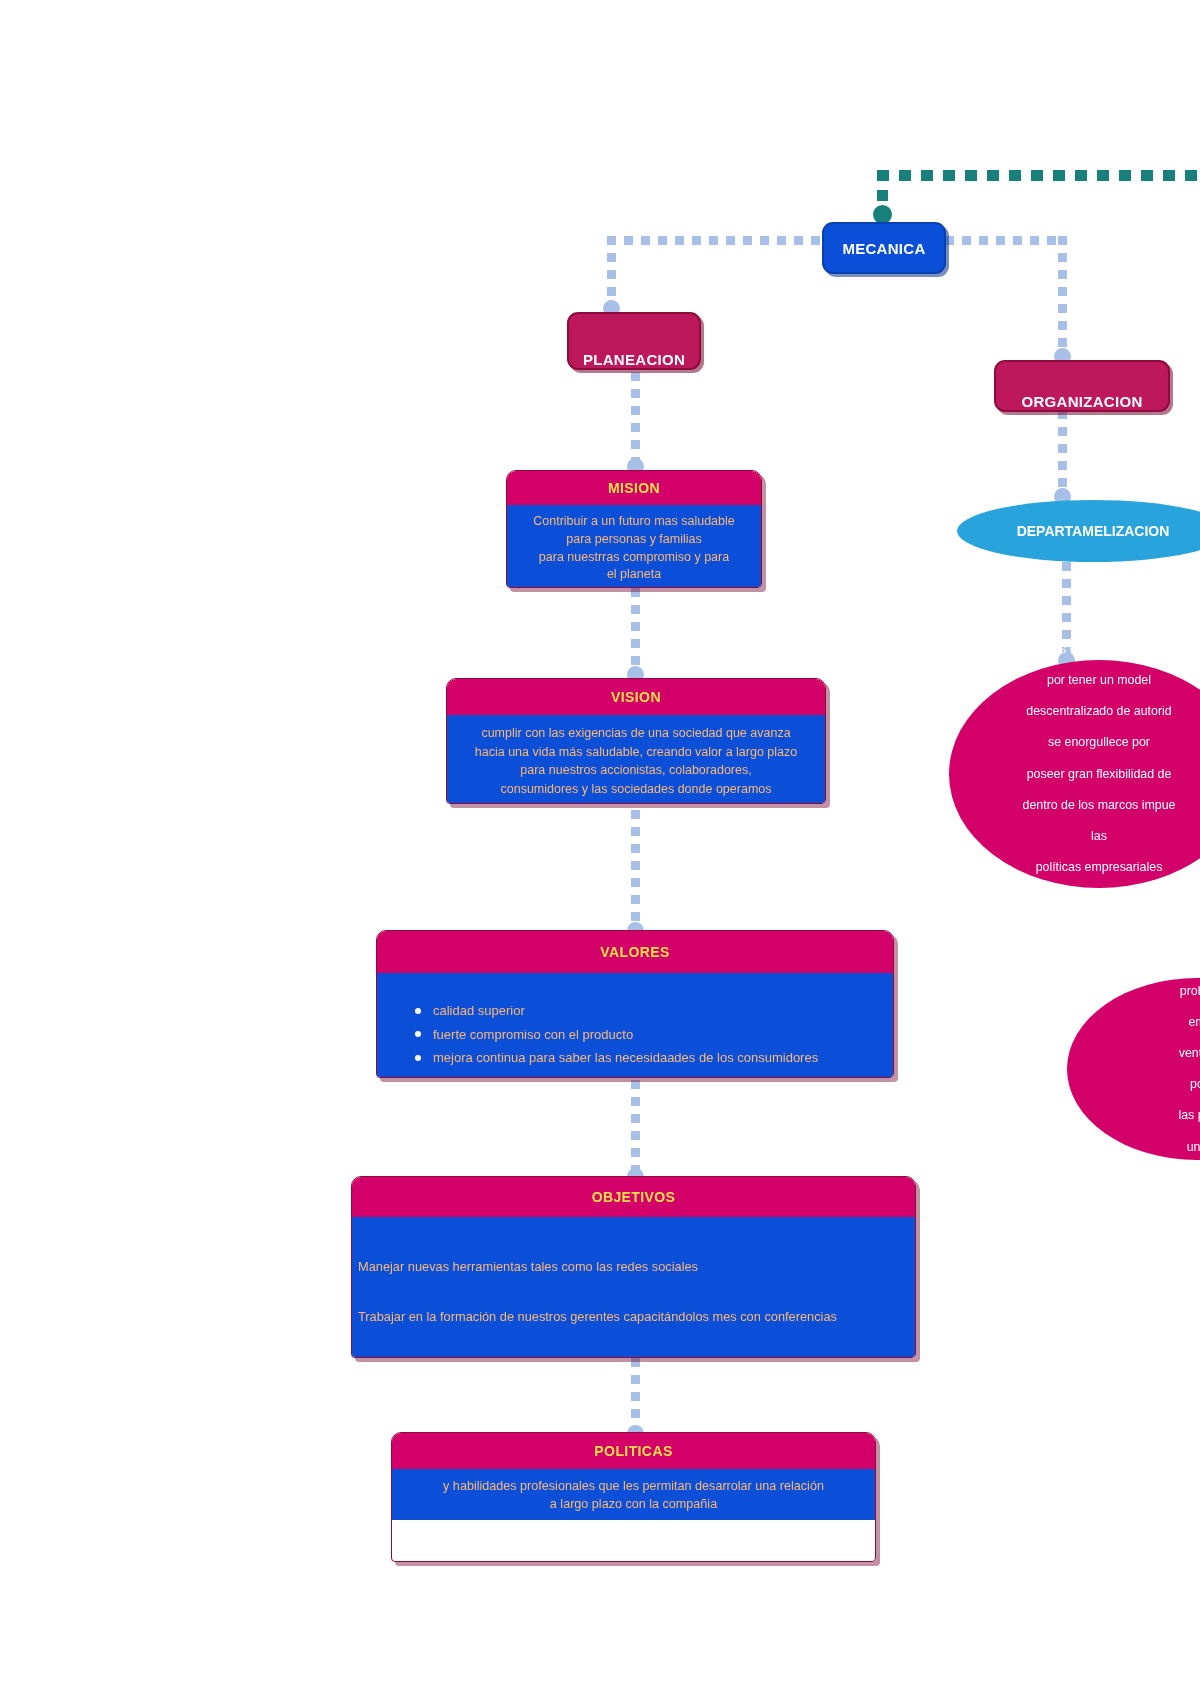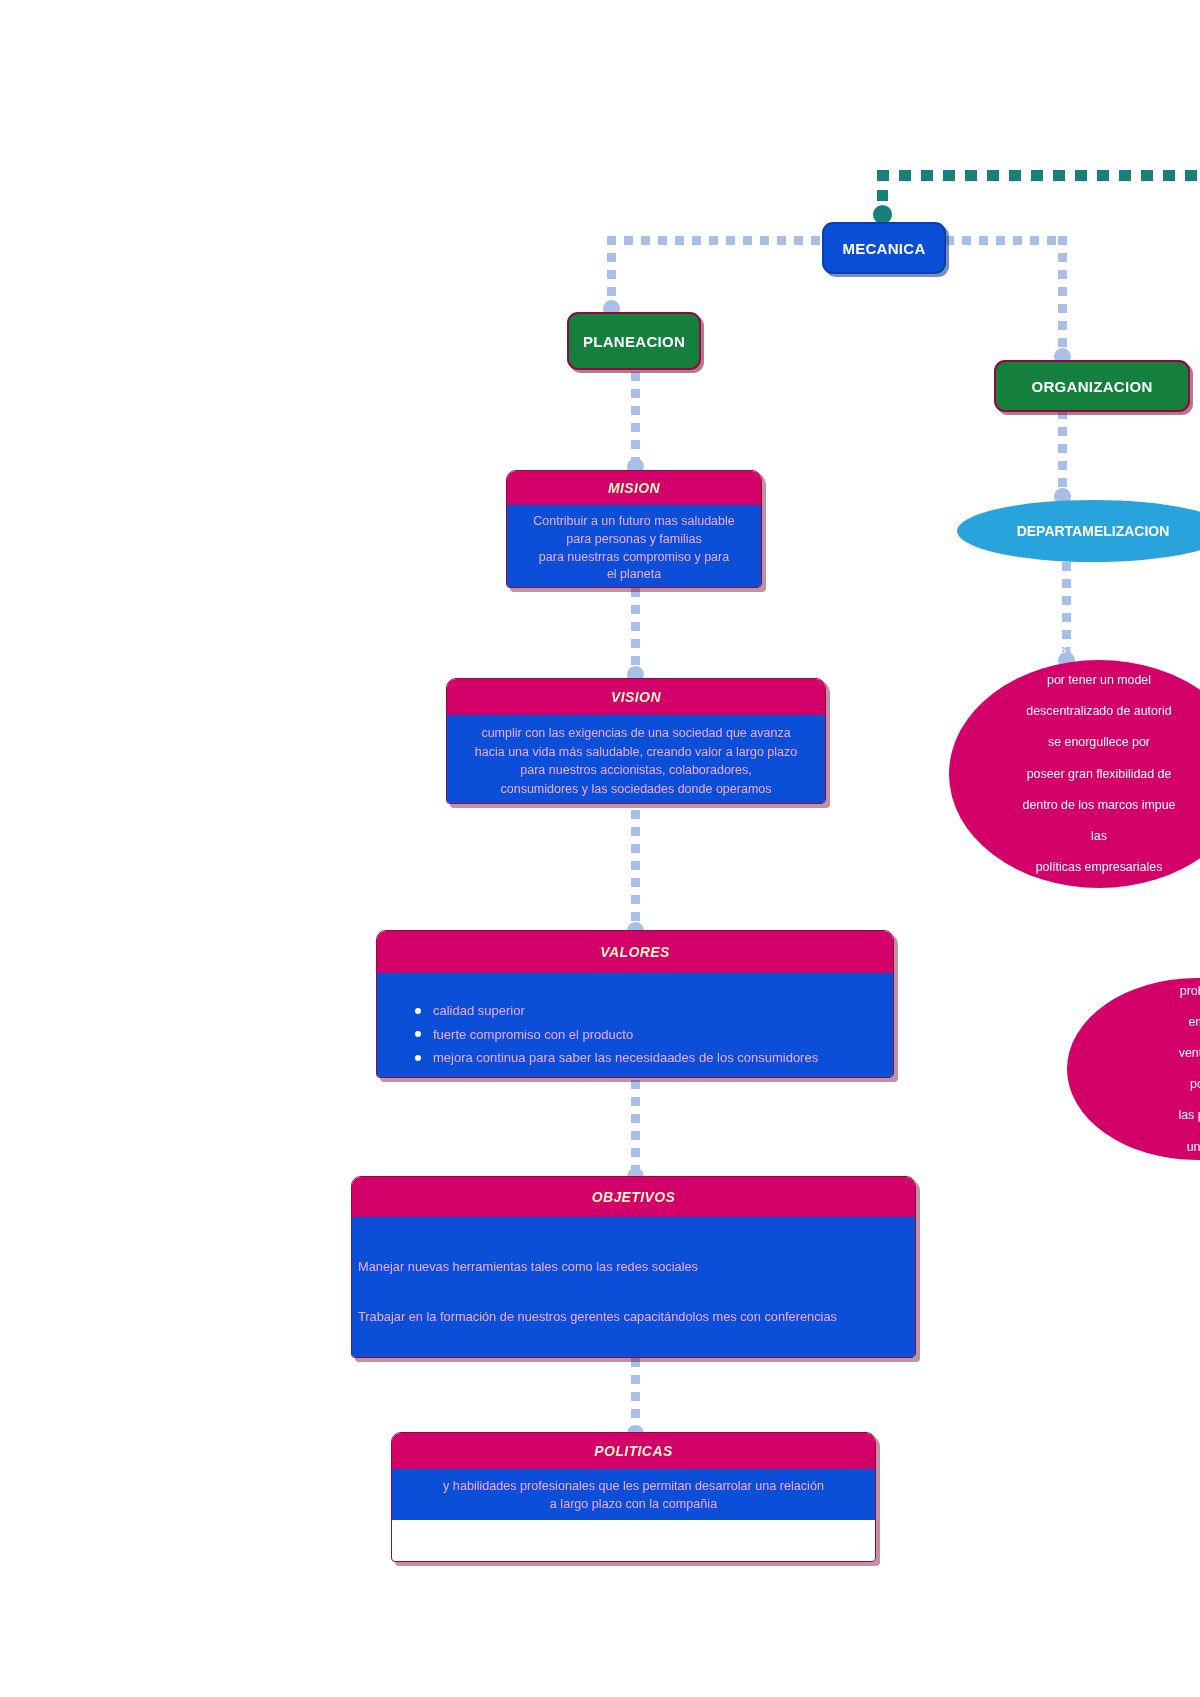--- a/index.html
+++ b/index.html
@@ -58,41 +58,41 @@
   .node{position:absolute;box-sizing:border-box;}
 
   .node-pill{
     border-radius:11px;
     border:2px solid #8e0b3e;
     box-shadow:3px 3px 0 rgba(120,10,50,.55);
     display:flex;align-items:center;justify-content:center;
     color:#ffffff;font-weight:bold;letter-spacing:.3px;
     text-align:center;
   }
-  .pill-pink{background:#15803d;}
+  .pill-pink{background:#be185d;align-items:flex-end;}
   .pill-blue{background:#0b4ed8;border:2px solid #0a3fae;box-shadow:3px 3px 0 rgba(10,50,140,.55);}
 
   
   .card{
     border-radius:10px 10px 4px 4px;
     box-shadow:4px 4px 0 rgba(120,10,50,.45);
     overflow:hidden;
     border:1px solid #8e0b3e;
   }
   .card-head{
     background:#d4006a;
-    color:#fef9c3;
+    color:#fde047;
     font-weight:bold;
     text-align:center;
     letter-spacing:.4px;
-    display:flex;align-items:center;justify-content:center;font-style:italic;
+    display:flex;align-items:center;justify-content:center;
   }
   .card-body{
     background:#0b4ed8;
-    color:#f0abfc;
+    color:#fdba74;
     box-sizing:border-box;
   }
   .body-center{text-align:center;}
   .body-left{text-align:left;}
 
   .card-body p{margin:0;}
   .card-body .gap{margin-top:1.05em;}
 
   ul.vlist{
     margin:0;padding:0;list-style:none;
@@ -159,21 +159,21 @@
   <div class="dot" style="left:1039px;top:652px;"></div>
 
   <div class="node node-pill pill-blue" style="left:803px;top:222px;width:124px;height:52px;font-size:15px;">
     <span>MECANICA</span>
   </div>
 
   <div class="node node-pill pill-pink" style="left:548px;top:312px;width:134px;height:58px;font-size:15px;">
     <span>PLANEACION</span>
   </div>
 
-  <div class="node node-pill pill-pink" style="left:975px;top:360px;width:196px;height:52px;font-size:15px;">
+  <div class="node node-pill pill-pink" style="left:975px;top:360px;width:176px;height:52px;font-size:15px;">
     <span>ORGANIZACION</span>
   </div>
 
   <div class="node card" style="left:487px;top:470px;width:256px;height:118px;">
     <div class="card-head" style="height:34px;font-size:14px;">MISION</div>
     <div class="card-body body-center" style="padding:8px 6px 6px;font-size:12.5px;line-height:1.42;">
       <p>Contribuir a un futuro mas saludable</p>
       <p>para personas y familias</p>
       <p>para nuestrras compromiso y para</p>
       <p>el planeta</p>

